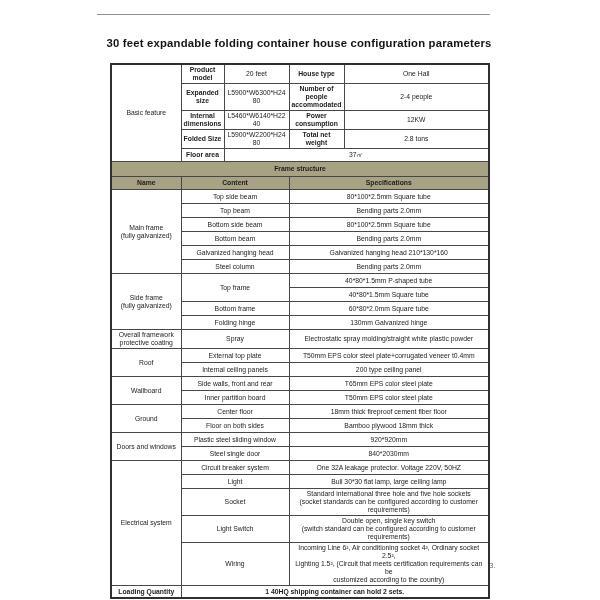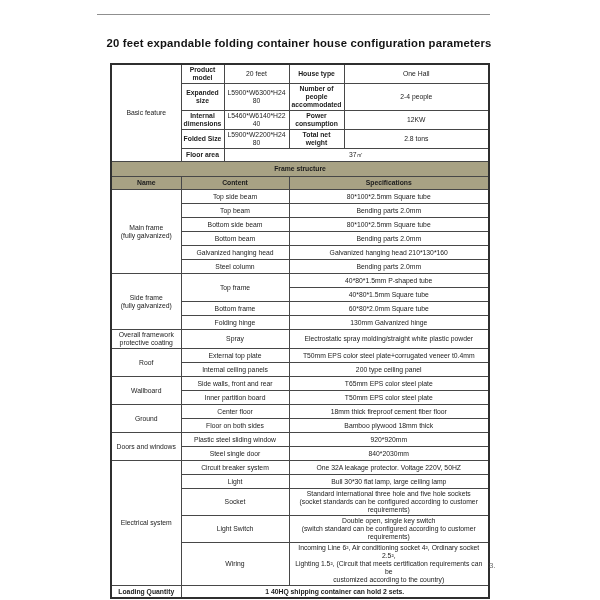--- a/index.html
+++ b/index.html
@@ -25,21 +25,21 @@
   .rh16{height:16px}.rh18{height:18px}.rh22{height:22px}.rh26{height:26px}
   .pageno{position:absolute;left:489px;top:561px;font-size:8px;color:#6e6e6e;}
 </style>
 </head>
 <body>
 
 <div class="page">
 
   <div class="top-rule"></div>
 
-  <div class="title">20 feet expandable folding container house configuration parameters</div>
+  <div class="title">30 feet expandable folding container house configuration parameters</div>
 
   <table class="spec">
     <colgroup>
       <col style="width:70px">
         <col style="width:43px">
         <col style="width:65px">
         <col style="width:55px">
         <col style="width:145px">
     </colgroup>
 

